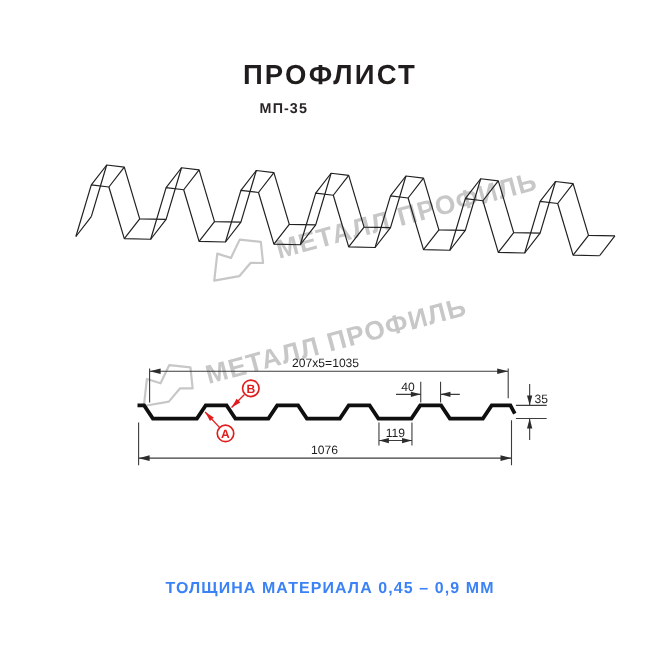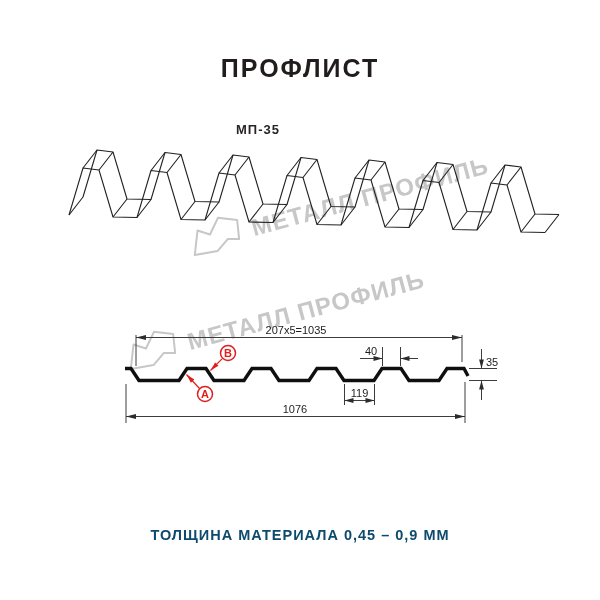--- a/index.html
+++ b/index.html
@@ -2,35 +2,35 @@
 <html><head>
 <meta charset="utf-8">
 <style>
   html,body{margin:0;padding:0;}
   body{font-family:"Liberation Sans","DejaVu Sans",sans-serif;background:#ffffff;}
   #canvas{position:relative;width:600px;height:600px;background:#ffffff;overflow:hidden;}
 
   .title{position:absolute;top:54px;left:0;width:600px;text-align:center;
          font-size:25px;font-weight:800;letter-spacing:2px;color:#221d1d;}
   .subtitle{position:absolute;top:91px;left:0;width:516px;text-align:center;
-         font-size:13px;font-weight:700;letter-spacing:1px;color:#2a2525;margin-top:31px;}
+         font-size:13px;font-weight:700;letter-spacing:1px;color:#2a2525;}
 
   .wm{position:absolute;display:flex;align-items:center;gap:10px;
       color:#c7c7c7;font-weight:700;font-size:24px;letter-spacing:1px;
       white-space:nowrap;transform-origin:0 50%;pointer-events:none;}
   .wm svg{flex:0 0 auto;}
 
   .iso-wrap{position:absolute;left:55px;top:130px;width:560px;height:135px;}
   .section-wrap{position:absolute;left:0;top:320px;width:600px;height:130px;text-align:center;}
 
   .dim-text{font-size:11px;fill:#1d1d1d;}
   .marker-text{font-size:11px;fill:#e11d1d;font-weight:700;}
 
   .footer{position:absolute;top:527px;left:0;width:600px;text-align:center;
-          font-size:14.5px;font-weight:600;letter-spacing:1px;color:#0c4a6e;}
+          font-size:14.5px;font-weight:600;letter-spacing:1px;color:#3b82f6;}
 </style>
 </head>
 <body>
 
 <div id="canvas">
 
   <div class="title">ПРОФЛИСТ</div>
   <div class="subtitle">МП-35</div>
 
   <div class="wm" style="left:190px;top:224px;transform:rotate(-15deg);">

